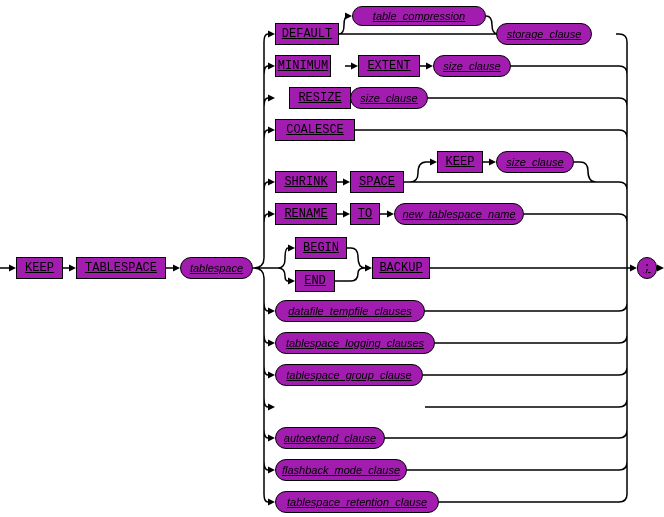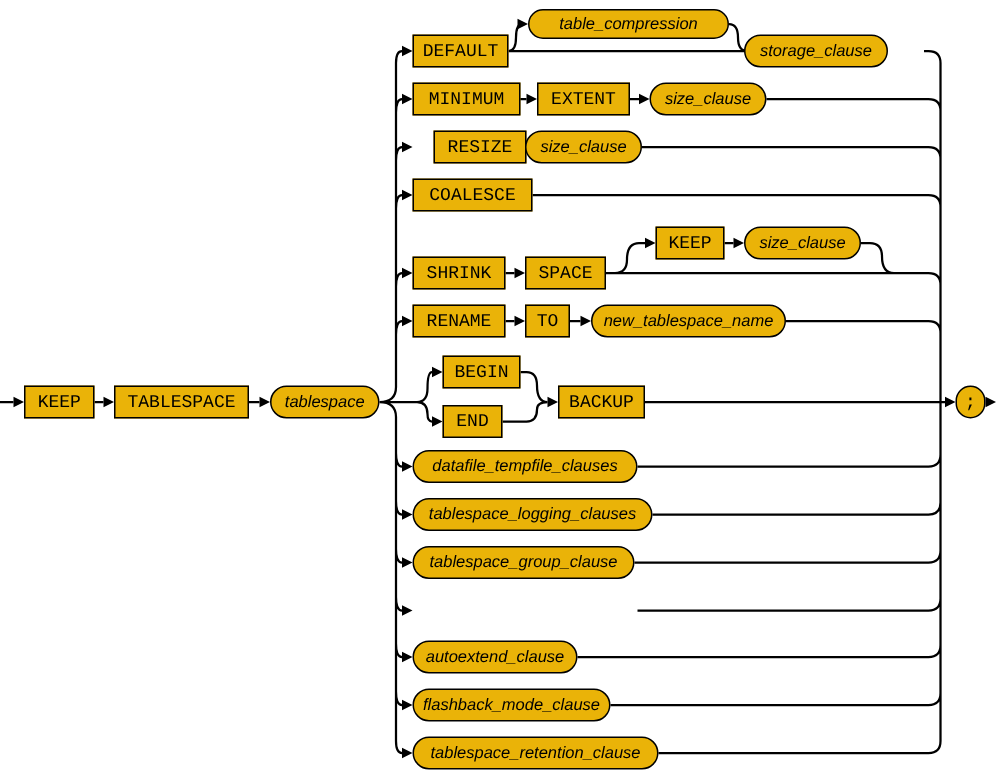--- a/index.html
+++ b/index.html
@@ -7,24 +7,25 @@
   html,body { background:#ffffff; }
   body { font-family:"Liberation Sans", sans-serif; width:664px; height:517px; overflow:hidden; }
   .diagram { position:relative; width:664px; height:517px; background:#ffffff; }
   .diagram svg { position:absolute; left:0; top:0; }
   .node {
     position:absolute;
     height:22px;
     display:flex;
     align-items:center;
     justify-content:center;
-    background:#eab308;
+    background:#a21caf;
     border:1.5px solid #000000;
     color:#000000;
     white-space:nowrap;
+    text-decoration:underline;
   }
   .kw { font-family:"Liberation Mono", monospace; font-size:12px;text-align:center; }
   .nt { border-radius:11px; font-family:"Liberation Sans", sans-serif; font-style:italic; font-size:11px; }
   .pill { border-radius:11px; }
 </style>
 </head>
 <body>
 
 <div class="diagram">
 
@@ -118,21 +119,21 @@
   </svg>
 
   <div class="node kw" style="left:16px;top:257px;width:47px">KEEP</div>
   <div class="node kw" style="left:76px;top:257px;width:90px">TABLESPACE</div>
   <div class="node nt" style="left:180px;top:257px;width:73px">tablespace</div>
 
   <div class="node kw" style="left:275px;top:23px;width:64px">DEFAULT</div>
   <div class="node nt" style="left:352px;top:6px;width:134px;height:20px;border-radius:10px">table_compression</div>
   <div class="node nt" style="left:496px;top:23px;width:96px">storage_clause</div>
 
-  <div class="node kw" style="left:275px;top:55px;width:72px">MINIMUM</div>
+  <div class="node kw" style="left:275px;top:55px;width:56px">MINIMUM</div>
   <div class="node kw" style="left:358px;top:55px;width:62px">EXTENT</div>
   <div class="node nt" style="left:433px;top:55px;width:78px">size_clause</div>
 
   <div class="node kw" style="left:289px;top:87px;width:62px">RESIZE</div>
   <div class="node nt" style="left:350px;top:87px;width:78px">size_clause</div>
 
   <div class="node kw" style="left:275px;top:119px;width:80px">COALESCE</div>
 
   <div class="node kw" style="left:275px;top:171px;width:62px">SHRINK</div>
   <div class="node kw" style="left:350px;top:171px;width:54px">SPACE</div>

